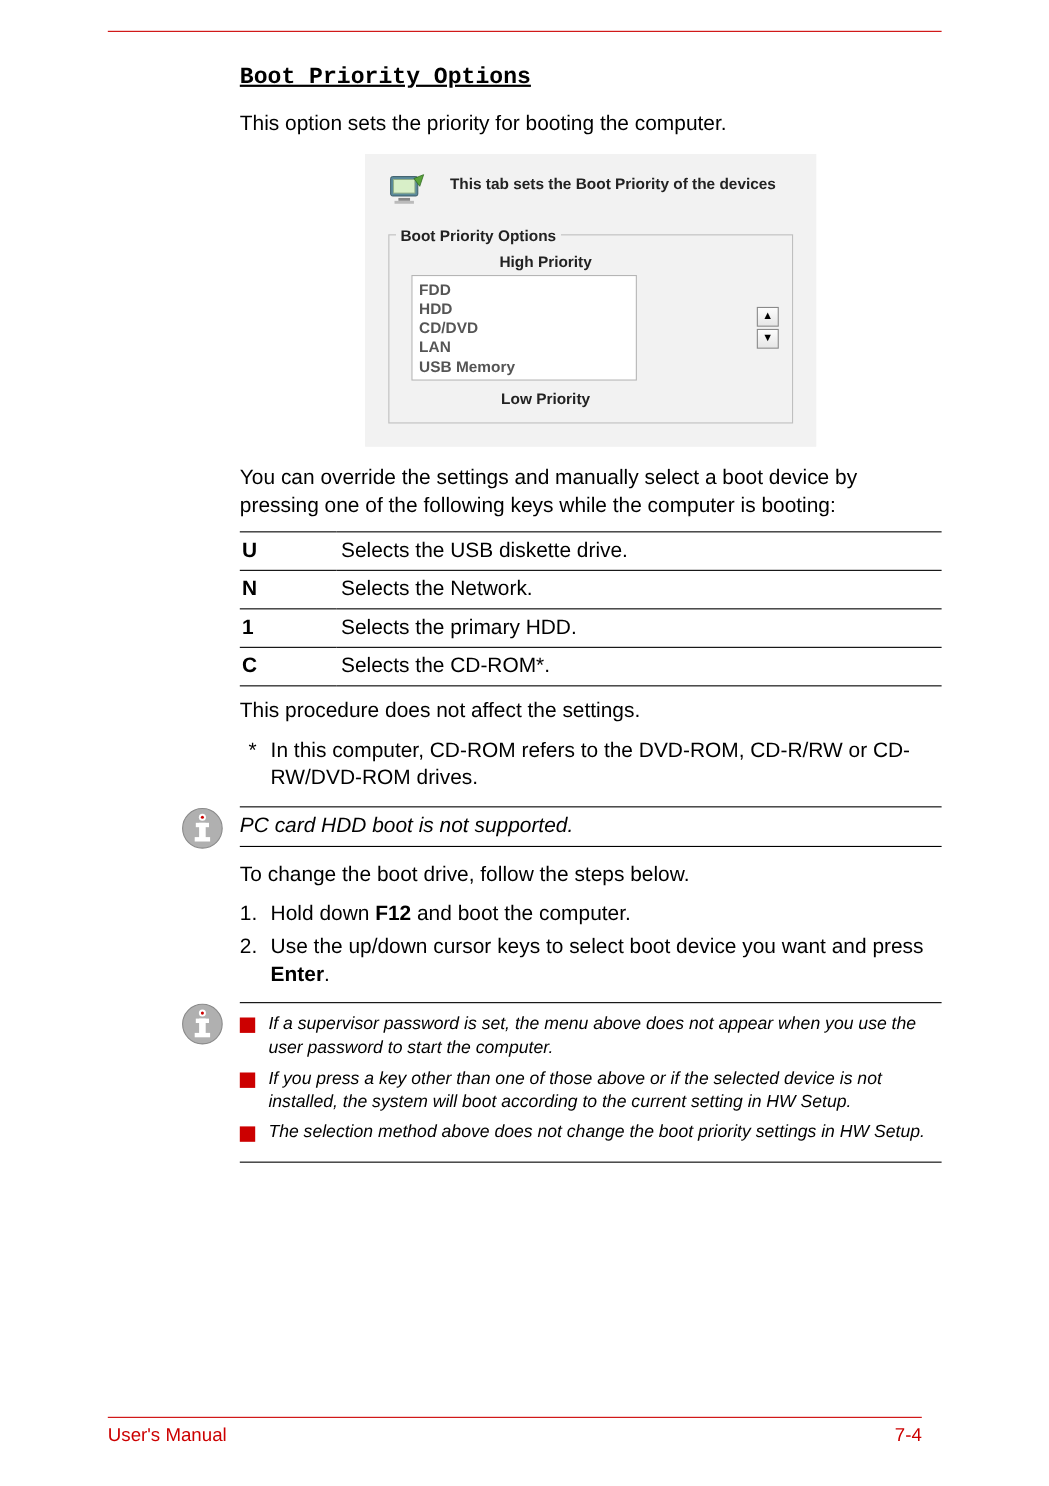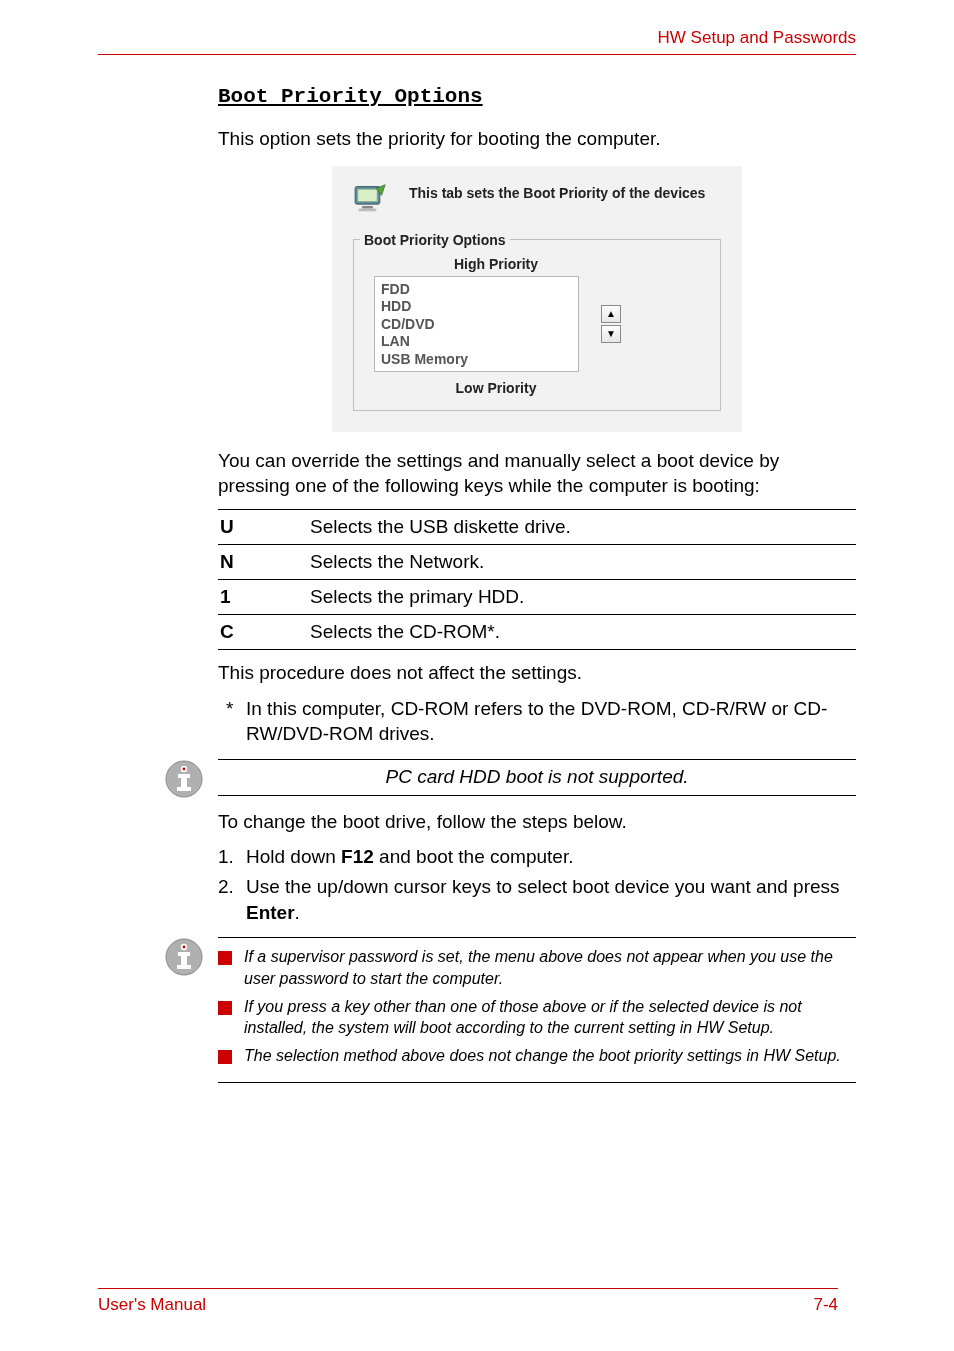--- a/index.html
+++ b/index.html
@@ -100,20 +100,21 @@
     text-align: center;
     font-size: 14px;
     width: 200px;
     margin: 0 auto 4px 30px;
   }
   .list-row {
     display: flex;
     align-items: center;
     gap: 22px;
     margin-left: 8px;
+    justify-content: space-between;
   }
   .listbox {
     width: 205px;
     height: 96px;
     border: 1px solid #b5b5b5;
     background: #fff;
     padding: 4px 6px;
     font-size: 14px;
     line-height: 1.25;
     color: #555;
@@ -185,21 +186,20 @@
     flex-shrink: 0;
   }
   .info-text-single {
     font-style: italic;
     font-size: 19px;
     border-top: 1.5px solid #000;
     border-bottom: 1.5px solid #000;
     padding: 4px 0 6px 0;
     flex: 1;
     line-height: 1.35;
-    text-align: center;
   }
   .info-list-wrap {
     flex: 1;
     border-top: 1.5px solid #000;
     border-bottom: 1.5px solid #000;
     padding: 6px 0 10px 0;
   }
   .info-list {
     list-style: none;
   }
@@ -248,21 +248,20 @@
     display: flex;
     justify-content: space-between;
     color: #cc0000;
     font-size: 17px;
   }
 </style>
 </head>
 <body>
 
 <div class="header-area">
-  <div class="header-text">HW Setup and Passwords</div>
   <hr class="header-rule">
 </div>
 
 <div class="content">
 
   <div class="subsection-title">Boot Priority Options</div>
 
   <div class="body-text">This option sets the priority for booting the computer.</div>
 
   

